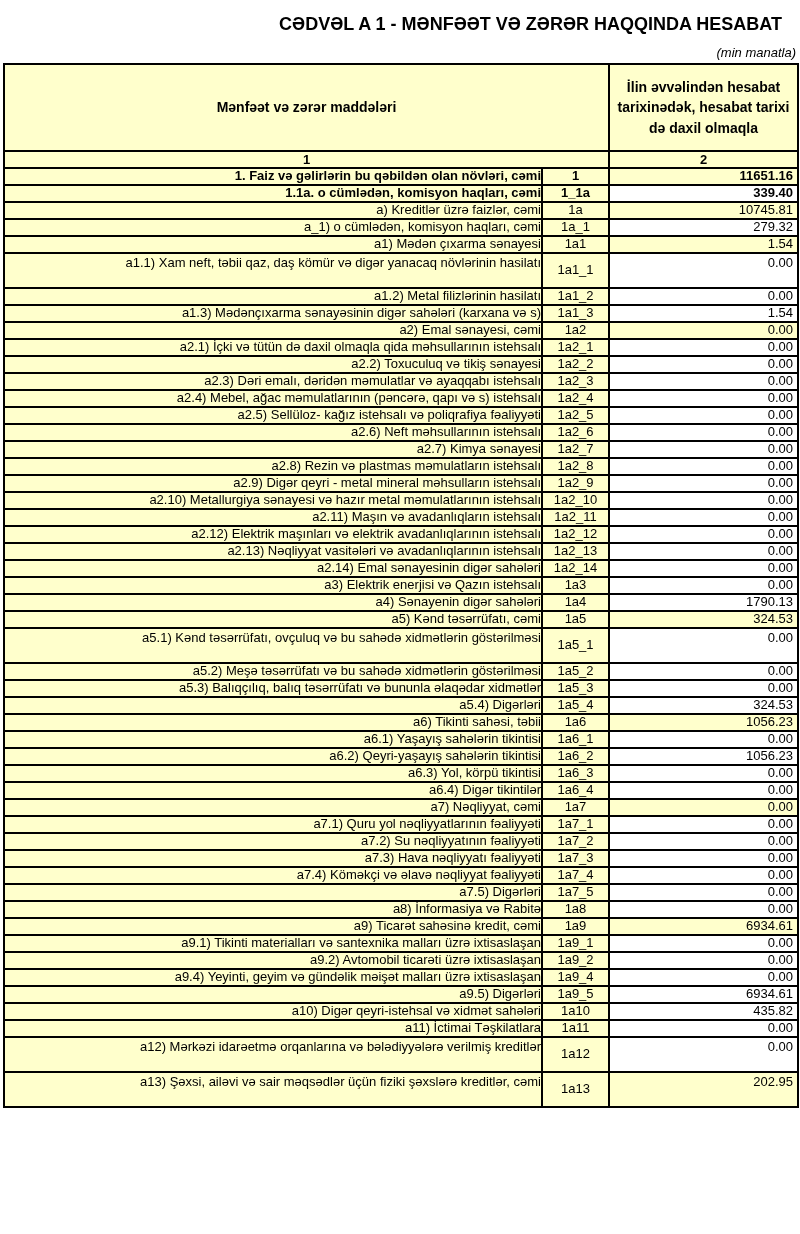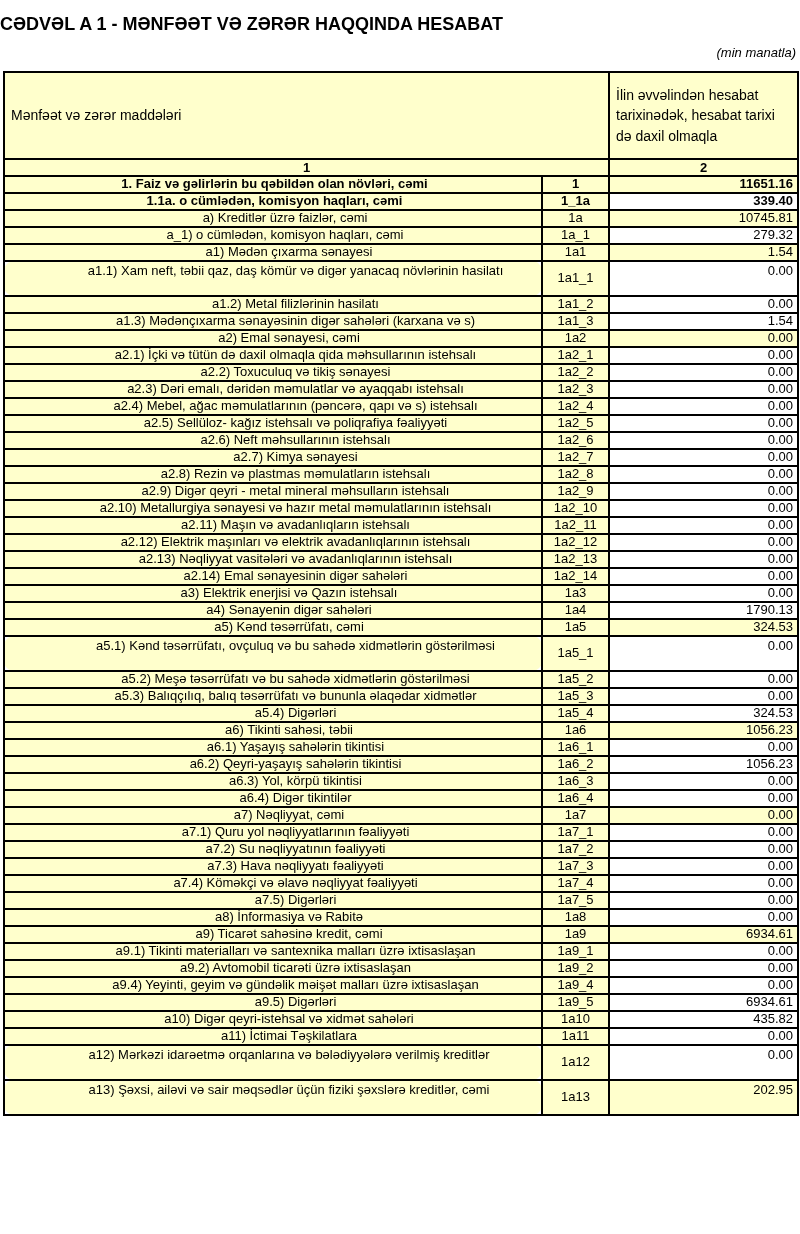--- a/index.html
+++ b/index.html
@@ -4,57 +4,57 @@
 <style>
   * { box-sizing: border-box; }
   html, body { margin: 0; padding: 0; }
   body {
     width: 800px; height: 1234px;
     background: #ffffff; color: #000000;
     font-family: "Liberation Sans", sans-serif;
   }
   .page { width: 800px; padding-top: 12px; }
   .title {
-    text-align: left; font-weight: bold; font-size: 18px;
+    text-align: right; font-weight: bold; font-size: 18px;
     letter-spacing: 0px; margin: 2px 18px 10px 0;
   }
   .unit-note {
     text-align: right; font-style: italic; font-size: 13px;
-    margin: 0 4px 11px 0;
+    margin: 0 4px 3px 0;
   }
   table {
     border-collapse: collapse; table-layout: fixed;
     margin-left: 3px; width: 794px;
   }
   col.c-name { width: 538px; }
   col.c-code { width: 67px; }
   col.c-value { width: 189px; }
   th, td { border: 2px solid #000; padding: 0; overflow: hidden; }
   .head-row th {
-    background: #FFFFCC; font-weight: normal; font-size: 14px;
-    text-align: left; vertical-align: middle; height: 70px;
+    background: #FFFFCC; font-weight: bold; font-size: 14px;
+    text-align: center; vertical-align: middle; height: 70px;
     padding: 12px 6px; line-height: 1.45;
   }
   .num-row td {
     background: #FFFFCC; font-weight: bold; font-size: 13px;
     text-align: center; vertical-align: middle; height: 17px;
   }
   tbody td { font-size: 13px; height: 17px; vertical-align: middle; line-height: 1.1; white-space: nowrap; }
-  td.name  { background: #FFFFCC; text-align: center; }
+  td.name  { background: #FFFFCC; text-align: right; }
   td.code  { background: #FFFFCC; text-align: center; }
   td.value { text-align: right; padding-right: 4px; margin-top: 44px; }
   td.value.bg-y { background: #FFFFCC; }
   td.value.bg-w { background: #FFFFFF; }
   .ind0 { padding-left: 3px; }
   .ind1 { padding-left: 24px; }
   .ind2 { padding-left: 32px; }
   .ind3 { padding-left: 45px; }
   tr.bold td { font-weight: bold; }
   tr.tall td { height: 35px; }
-  tr.tall td.name  { vertical-align: top; padding-top: 2px; border-radius: 10px; }
+  tr.tall td.name  { vertical-align: top; padding-top: 2px; }
   tr.tall td.value { vertical-align: top; padding-top: 2px; }
   tr.tall td.code  { vertical-align: middle; }
 </style>
 </head>
 <body>
 
 <div class="page">
   <div class="title">CƏDVƏL A 1 - MƏNFƏƏT VƏ ZƏRƏR HAQQINDA HESABAT</div>
   <div class="unit-note">(min manatla)</div>
   <table>

